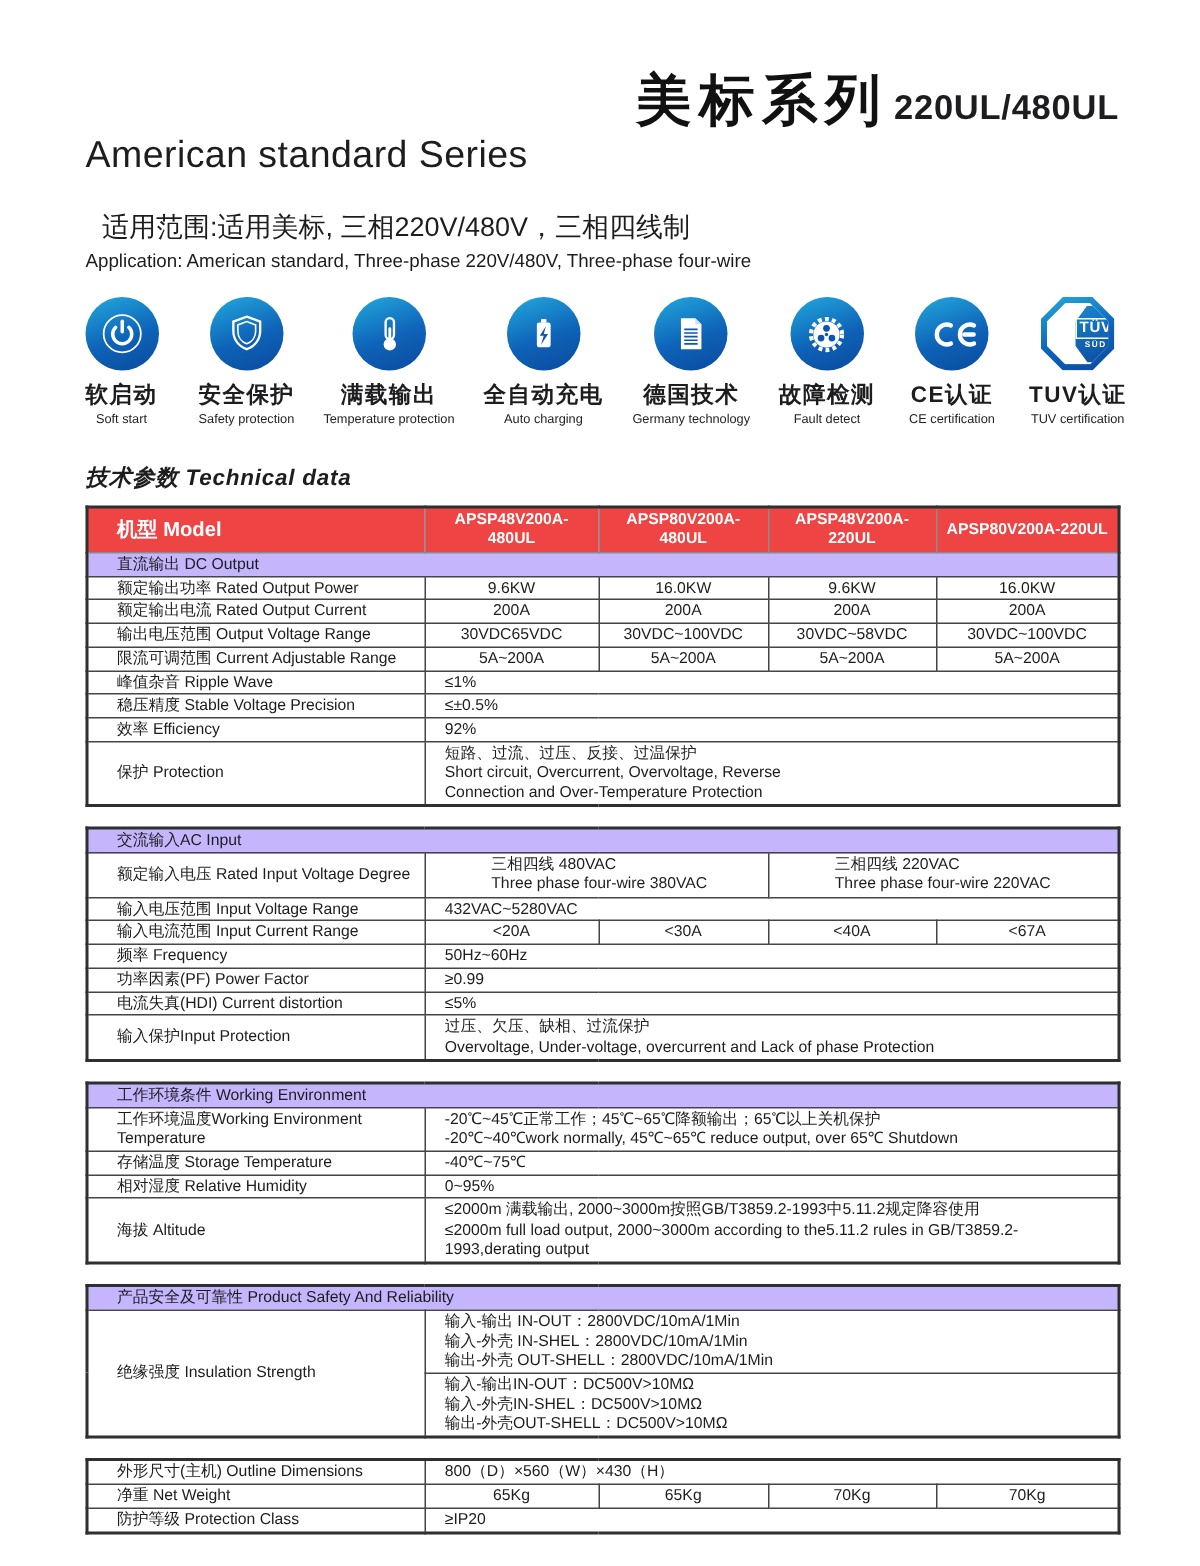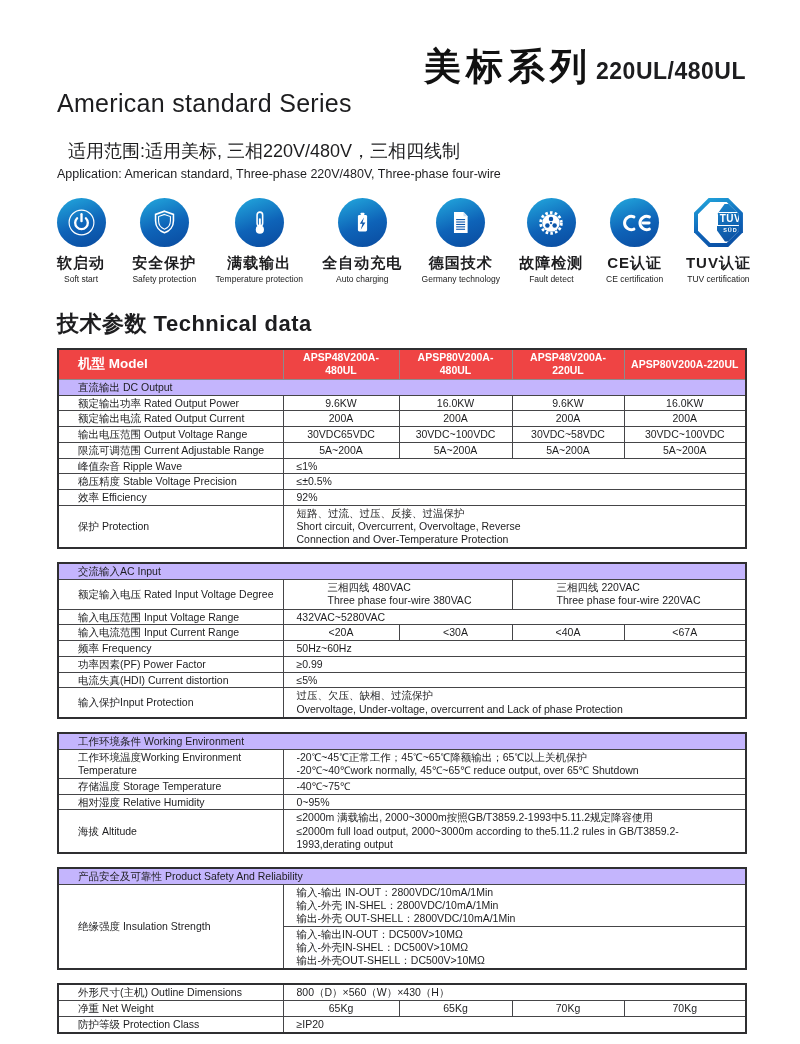--- a/index.html
+++ b/index.html
@@ -32,21 +32,21 @@
   .oct-mid { width:41px; height:41px; background:#fff; display:flex; align-items:center; justify-content:center;
              clip-path: polygon(30% 0,70% 0,100% 30%,100% 70%,70% 100%,30% 100%,0 70%,0 30%); padding-left: 24px; }
   .oct-in  { width:38px; height:38px; background:linear-gradient(160deg,#1a86cc,#0a4a9e); display:flex; flex-direction:column;
              align-items:center; justify-content:center; clip-path: polygon(30% 0,70% 0,100% 30%,100% 70%,70% 100%,30% 100%,0 70%,0 30%); }
   .tuv-t { font-size:10px; font-weight:bold; color:#fff; border:1px solid #fff; line-height:1.15; padding:0 2px; letter-spacing:0.5px; }
   .tuv-s { font-size:5.5px; font-weight:bold; color:#fff; margin-top:1px; letter-spacing:1px; }
   .fcn { font-size:15px; font-weight:700; margin-top:7px; letter-spacing:1px; white-space:nowrap; }
   .fen { font-size:8.5px; color:#222; margin-top:1px; white-space:nowrap; }
 
   
-  .tech-heading { font-size:22px; font-weight:600; margin-top:25px; margin-bottom:9px; letter-spacing:0.5px; }
+  .tech-heading { font-size:15px; font-weight:600; margin-top:25px; margin-bottom:9px; letter-spacing:0.5px;font-style:italic; }
 
   table { width:688px; border-collapse:collapse; table-layout:fixed; margin-bottom:13px; border:2px solid #2f2f31; }
   col.c0 { width:225px; } col.c1 { width:116px; } col.c2 { width:113px; } col.c3 { width:112px; } col.c4 { width:122px; }
   td, th { border:1px solid #454548; font-size:10.5px; padding:1px 4px; line-height:1.22; vertical-align:middle; }
   th { background:#ef4444; color:#fff; height:30px; font-weight:600; text-align:center; border-color:#8a8b8e; }
   th.model-label { text-align:left; padding-left:19px; font-size:13.5px; font-weight:bold; }
   tr.section td { background:#c4b5fd; padding-left:19px; height:16px; font-size:10.5px; }
   td.label { padding-left:19px; height:15px; }
   td.val { text-align:center; }
   td.val-left { text-align:left; padding-left:13px; }

